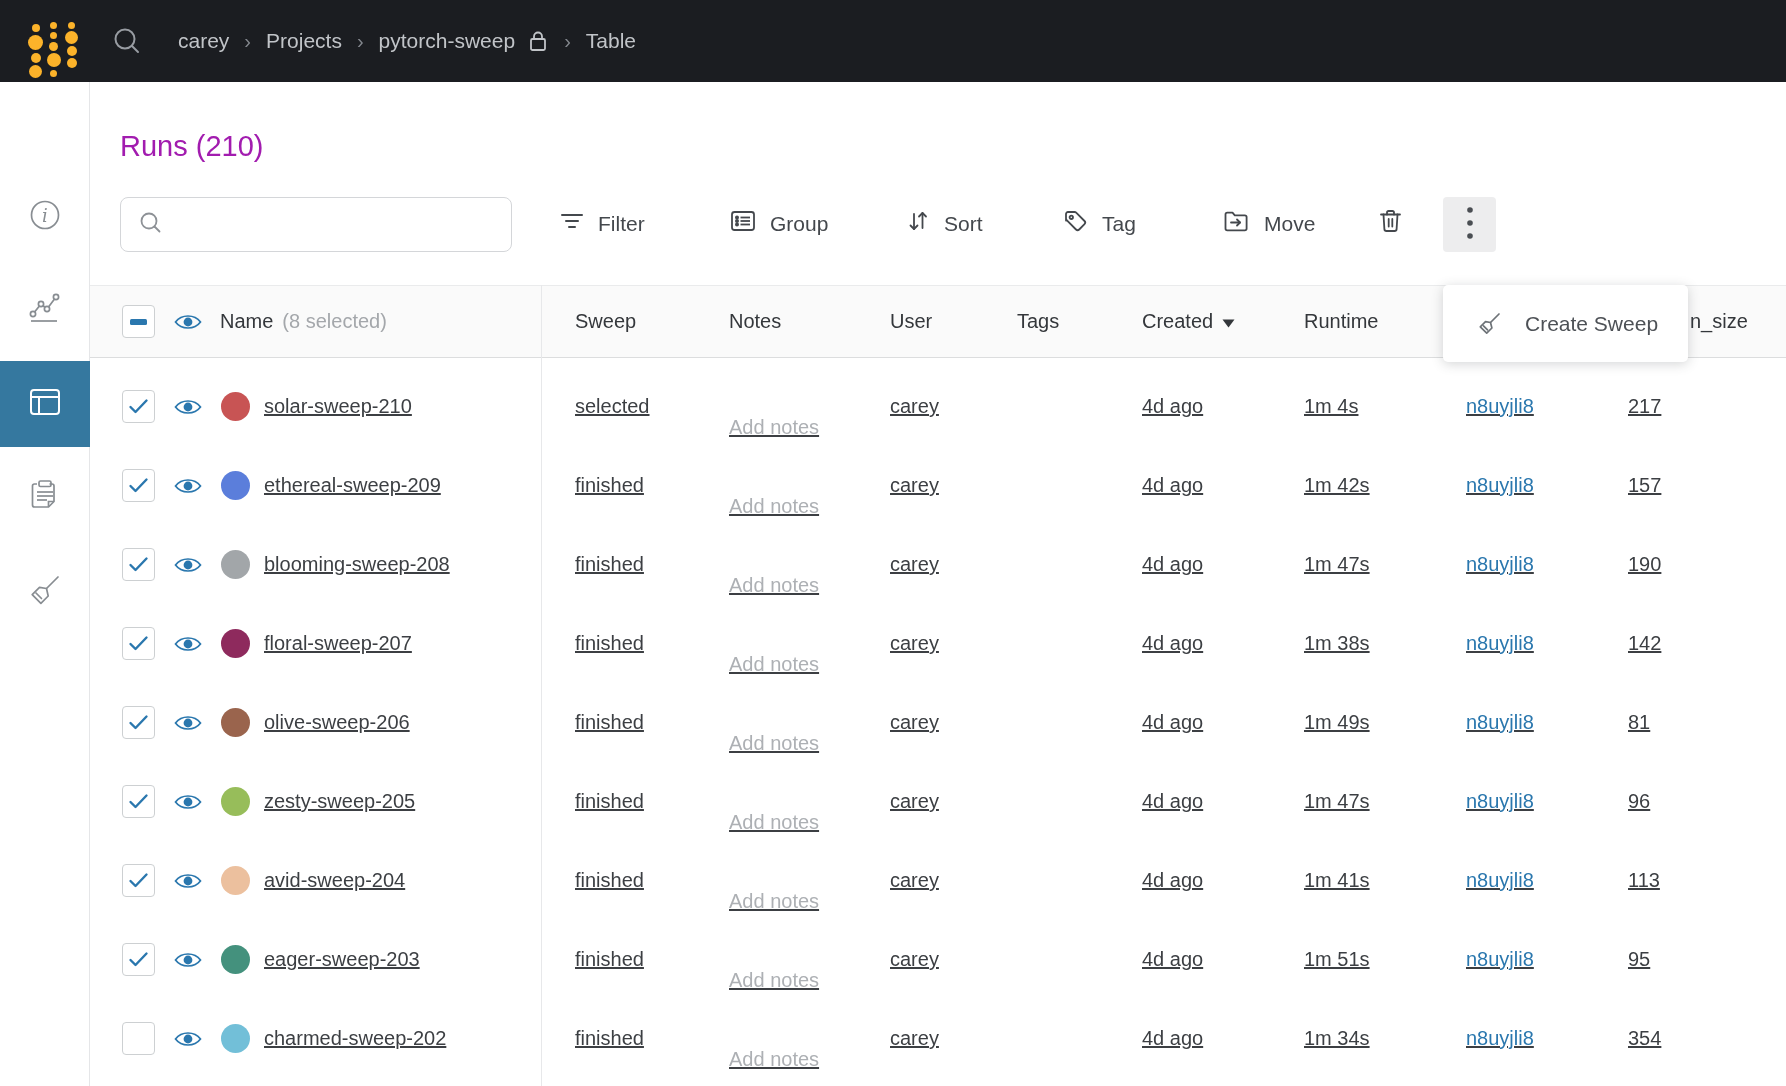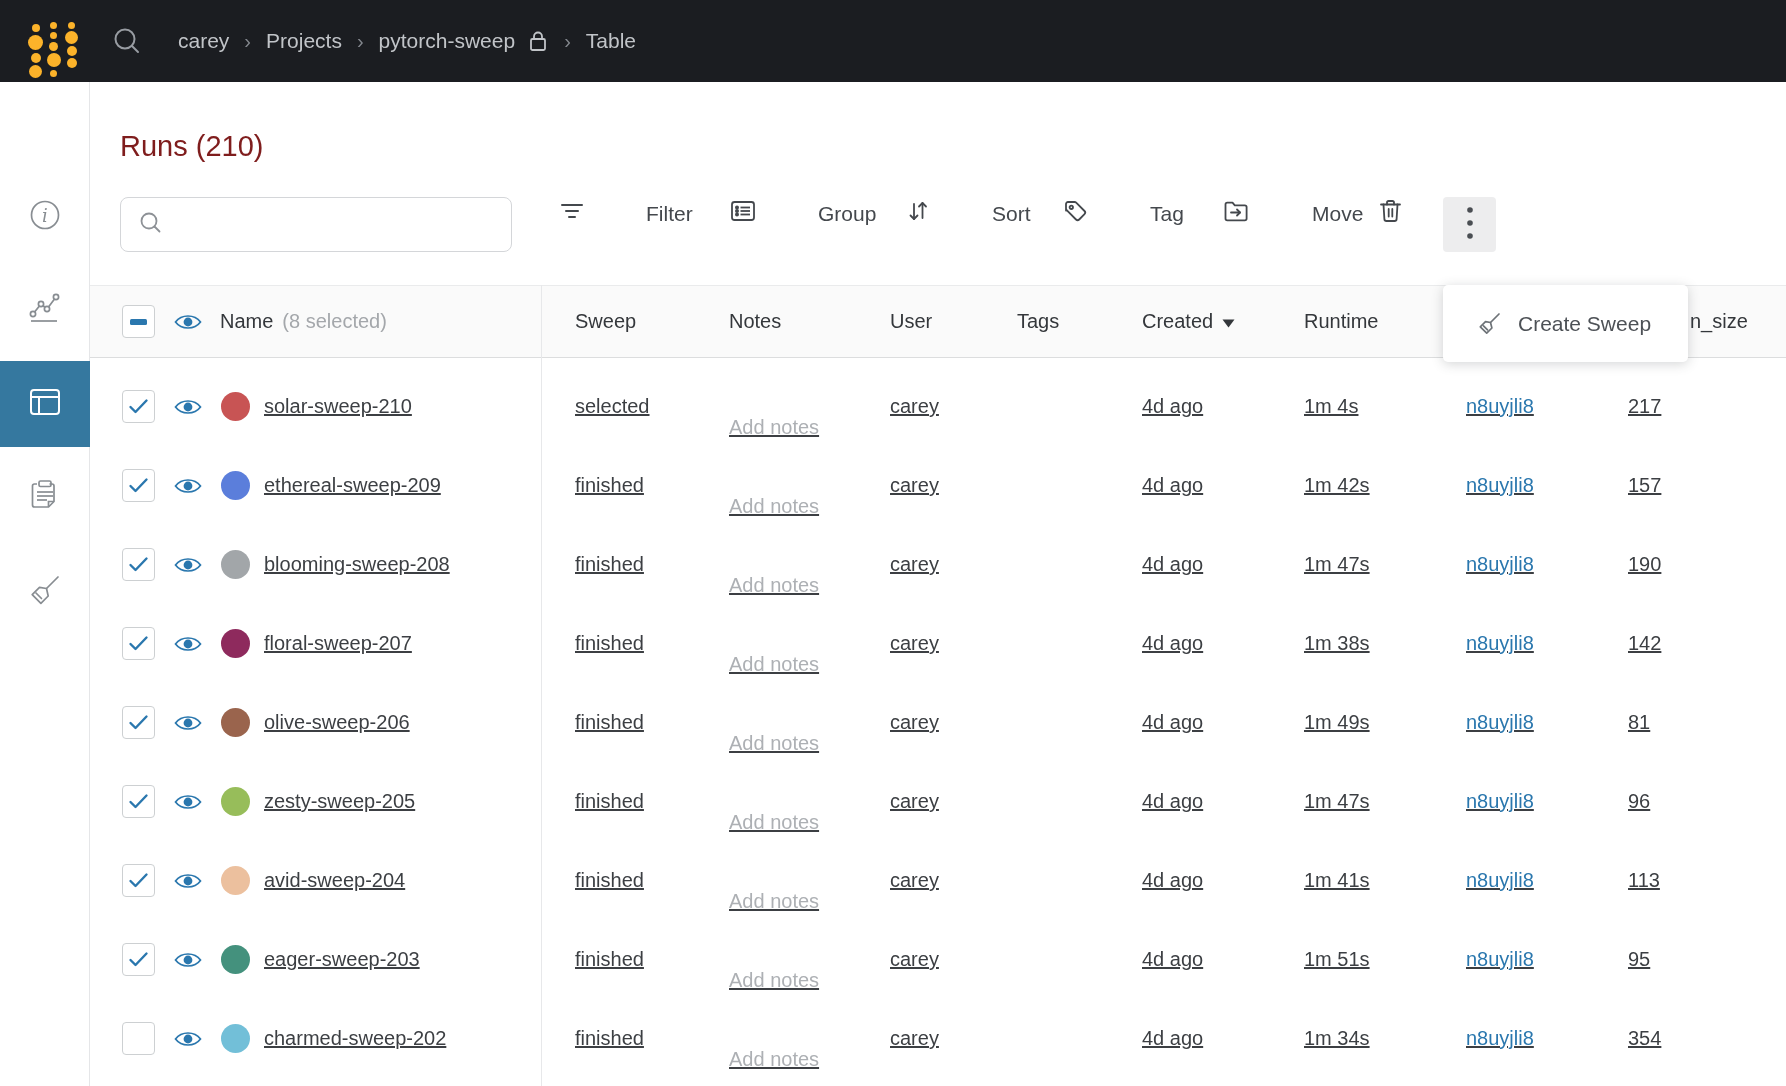--- a/index.html
+++ b/index.html
@@ -19,30 +19,30 @@
 
   
   .sidebar { position:absolute; left:0; top:82px; width:90px; height:1004px;
     background:#fff; border-right:1px solid #e5e6e8; }
   .side-item { position:absolute; left:0; width:90px; height:86px;
     display:flex; align-items:center; justify-content:center; }
   .side-item.active { background:var(--sidebar_active_bg,#35789f); }
 
   
   .content { position:absolute; left:90px; top:82px; width:1696px; height:1004px; }
-  .page-title { position:absolute; left:30px; top:46px; font-size:29px; line-height:36px; color:#7f1d1d; }
+  .page-title { position:absolute; left:30px; top:46px; font-size:29px; line-height:36px; color:#a21caf; }
 
   .runs-search { position:absolute; left:30px; top:115px; width:392px; height:55px;
     border:1px solid #d4d6d9; border-radius:8px; background:#fff;
     display:flex; align-items:center; padding-left:17px; }
   .runs-search input { border:none; outline:none; font-size:20px; margin-left:14px; width:320px;
     font-family:"Liberation Sans",sans-serif; color:#3c3f43; background:transparent; }
 
-  .tbtn { position:absolute; top:104px; height:55px; display:flex; align-items:center;
-    color:#44484d; font-size:21px; cursor:default;gap:48px; }
+  .tbtn { position:absolute; top:114px; height:55px; display:flex; align-items:center;
+    color:#44484d; font-size:21px; cursor:default; }
   .tbtn svg { flex:none; }
   .tbtn .lbl { margin-left:13px; }
   .kebab-btn { position:absolute; left:1353px; top:115px; width:53px; height:55px;
     background:#ededee; border-radius:4px; display:flex; align-items:center; justify-content:center; }
 
   
   .grid { display:grid; grid-template-columns:468px 171px 161px 127px 125px 162px 162px 162px 158px;
     align-items:center; }
   .thead { position:absolute; left:0; top:203px; width:1696px; height:73px;
     background:#fafafa; border-top:1px solid #eaebec; border-bottom:1px solid #dcddde;
@@ -66,21 +66,21 @@
   .checkbox.indet svg.indet { display:block; }
   .eye { margin-left:19px; flex:none; display:flex; }
 
   .vdivider { position:absolute; left:451px; top:203px; width:1px; height:801px; background:#e7e8ea; }
 
   
   .menu { position:absolute; left:1353px; top:203px; width:245px; height:77px;
     background:#fff; border-radius:5px; box-shadow:0 2px 12px rgba(60,64,70,.22);
     display:flex; align-items:center; z-index:5; }
   .menu svg { margin-left:33px; flex:none; }
-  .menu .lbl { margin-left:15px; font-size:21px; color:#4d5156; }
+  .menu .lbl { margin-left:22px; font-size:21px; color:#4d5156; }
 </style>
 </head>
 <body>
 
 <div class="app">
 
   <div class="topbar">
     <div class="logo">
       <i style="left:16px;top:11px;width:8px;height:8px"></i>
       <i style="left:12px;top:22px;width:15px;height:15px"></i>

